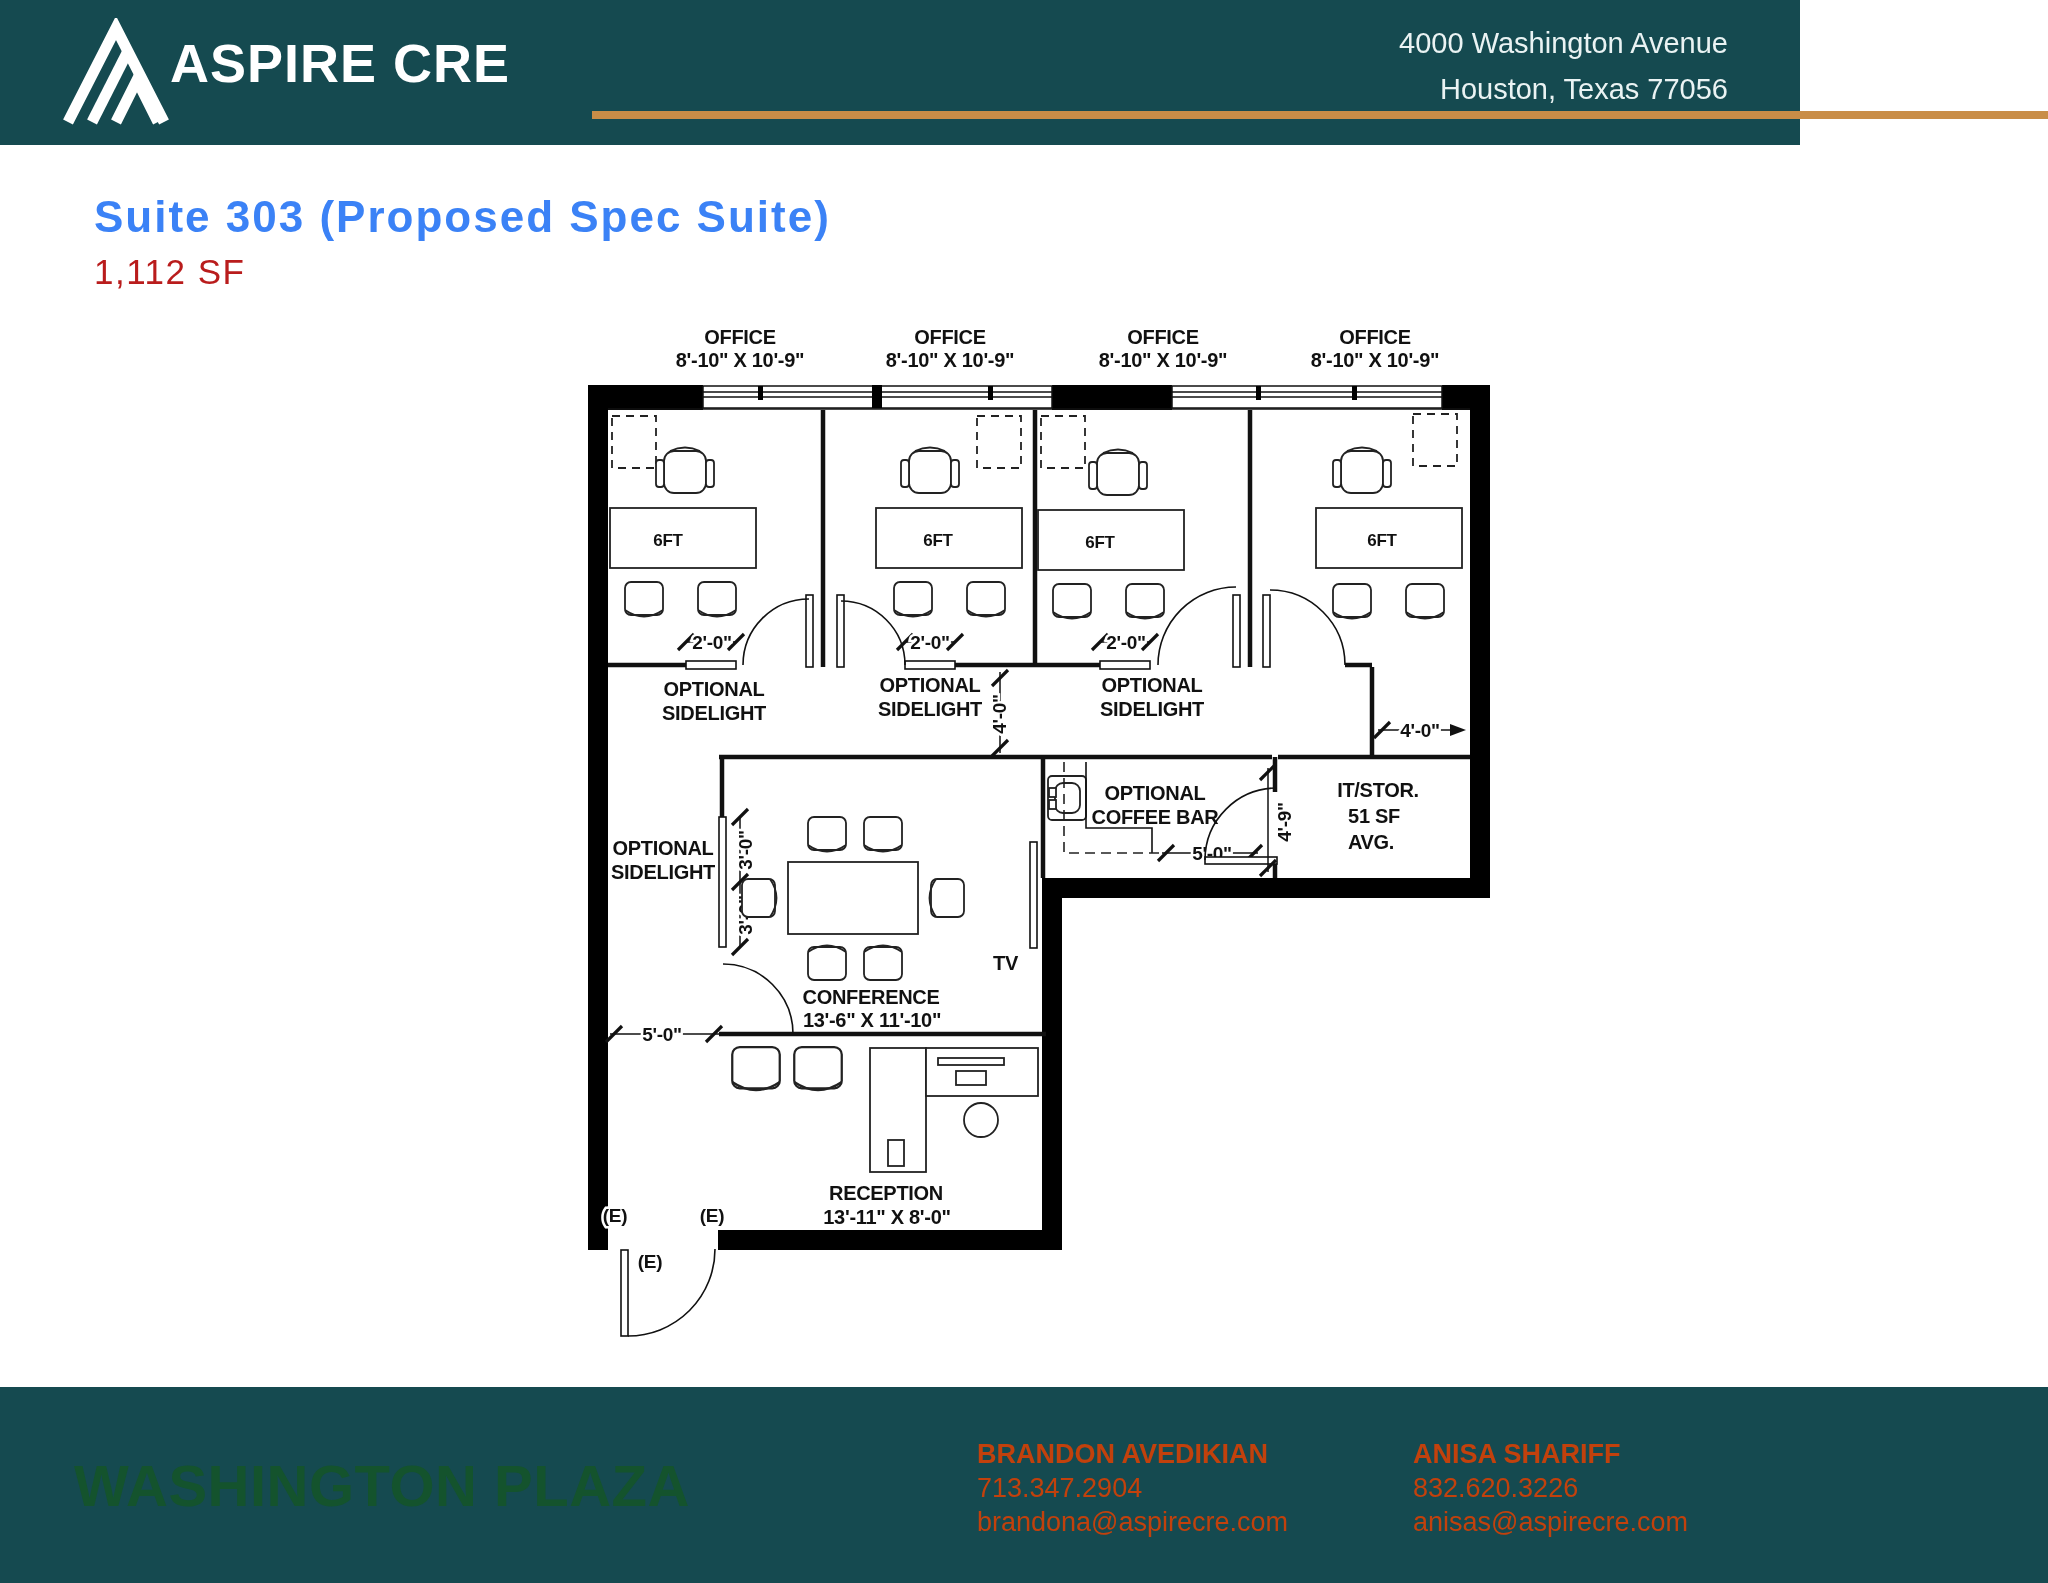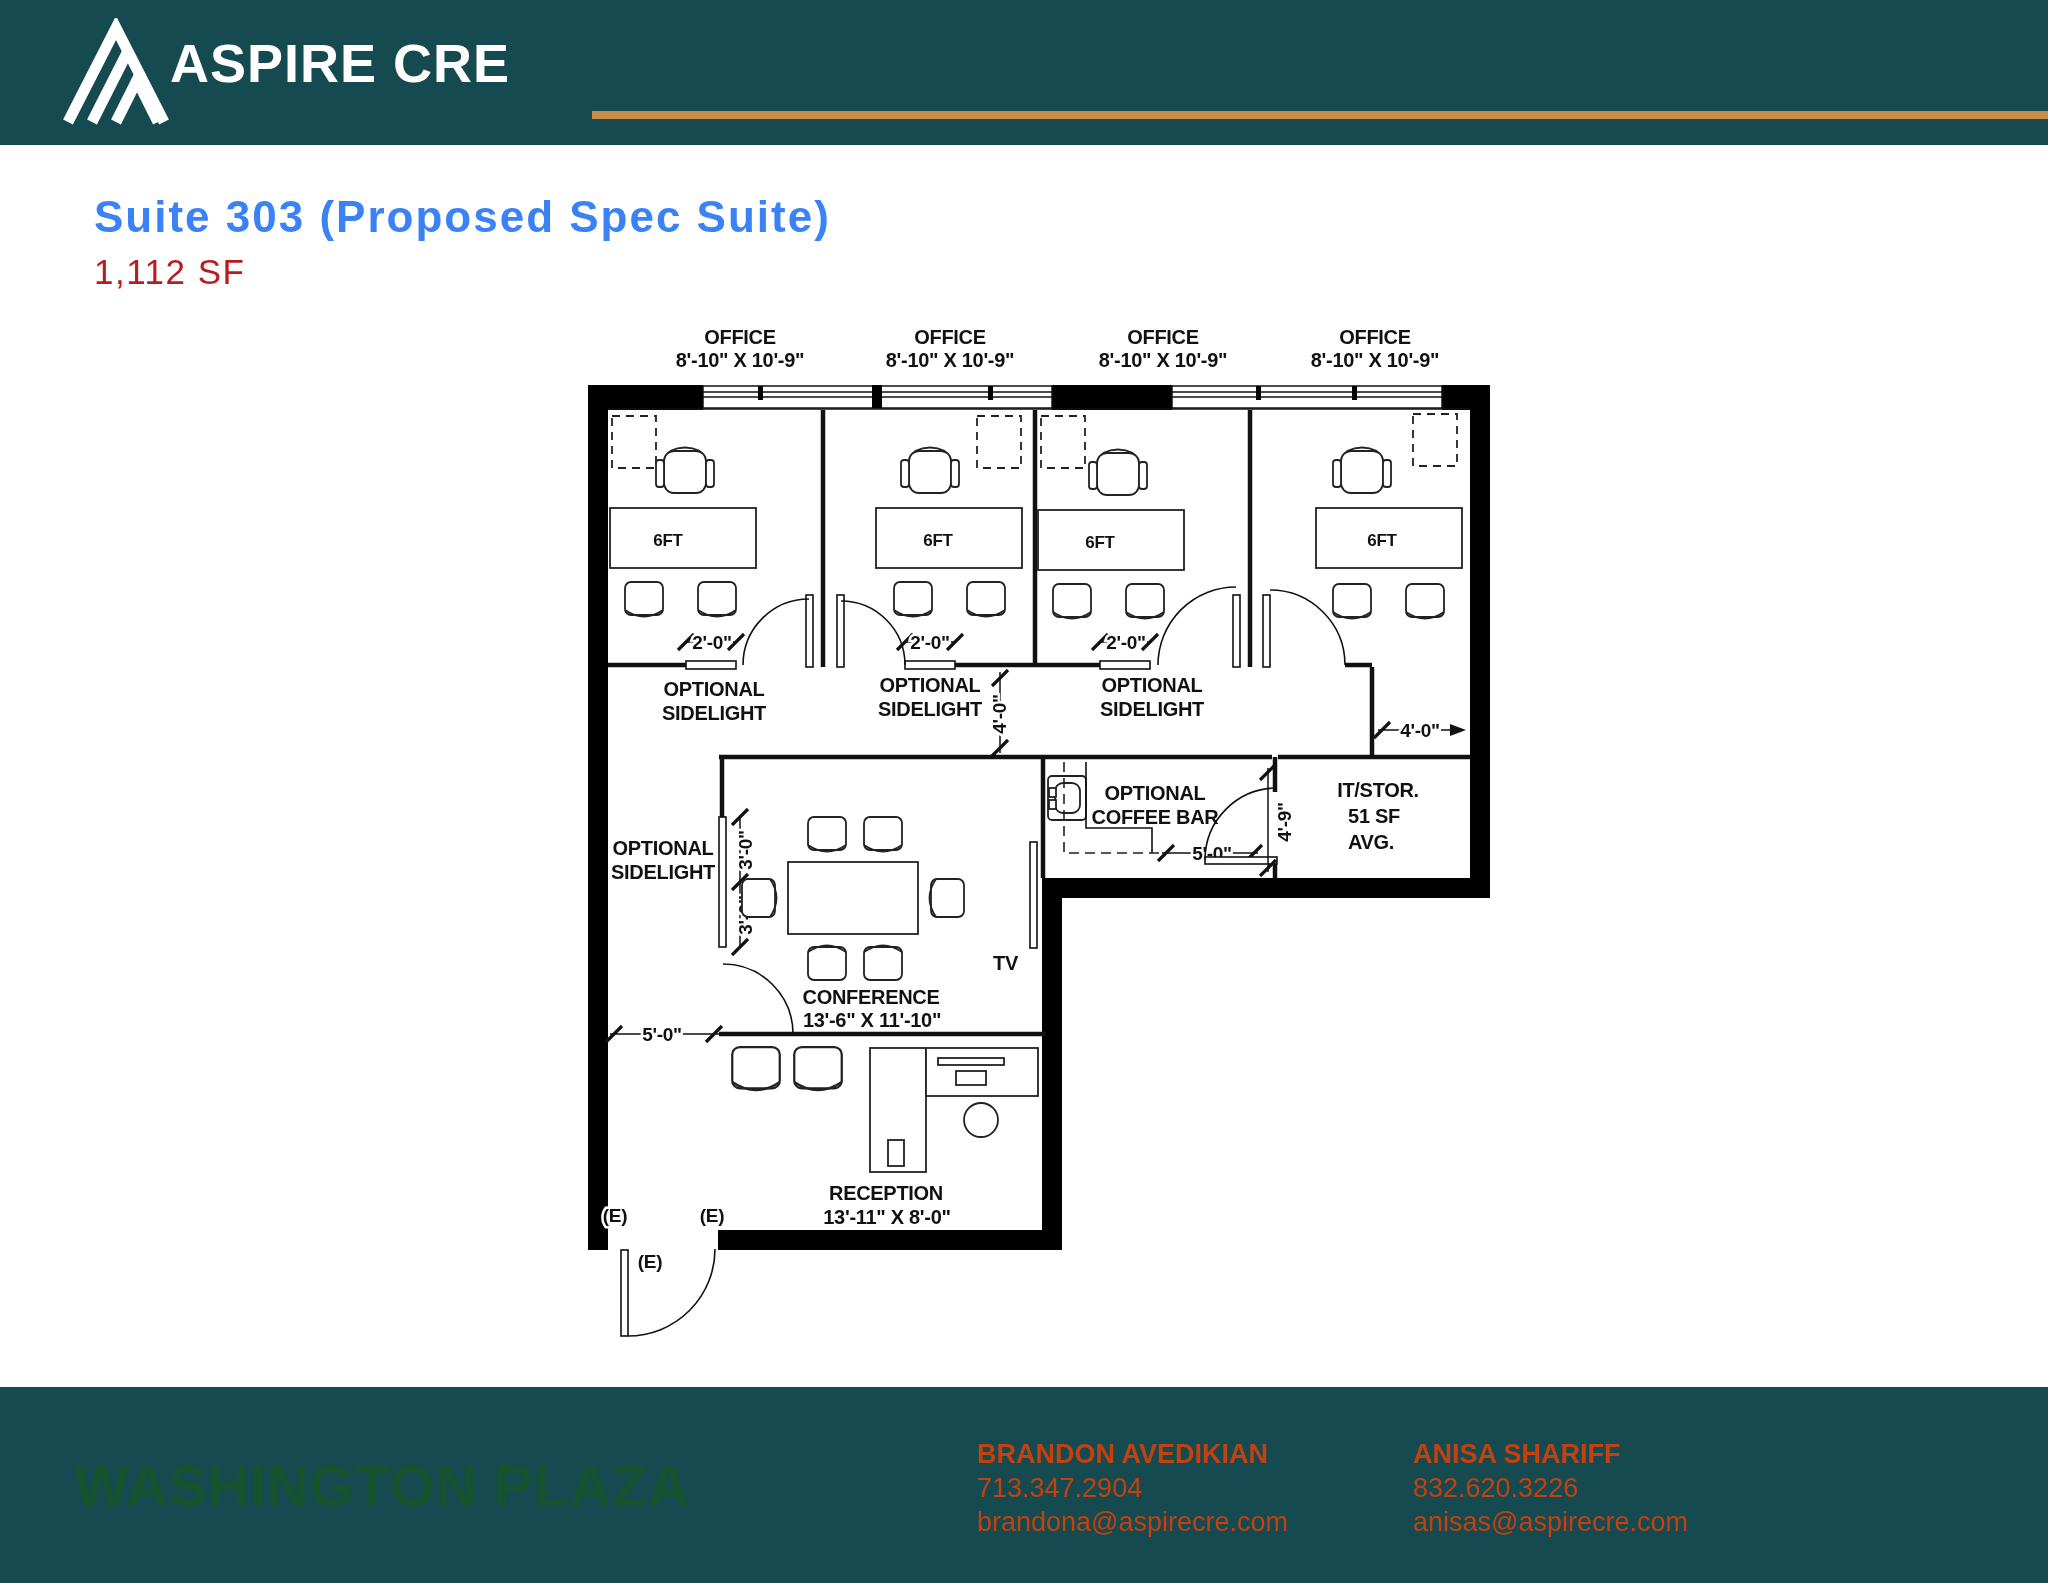--- a/index.html
+++ b/index.html
@@ -1,21 +1,21 @@
 <!DOCTYPE html>
 <html><head>
 <meta charset="utf-8">
 <style>
   html,body{margin:0;padding:0;}
   body{
     width:2048px;height:1583px;position:relative;background:#fff;
     font-family:"Liberation Sans",sans-serif;overflow:hidden;
   }
   
-  .header{position:absolute;left:0;top:0;width:2048px;height:145px;background:#154a50;}
+  .header{position:absolute;left:0;top:0;width:1800px;height:145px;background:#154a50;}
   .gold-line{position:absolute;left:592px;top:111px;width:1456px;height:8px;background:#c98d47;}
   .logo{position:absolute;left:58px;top:18px;}
   .brand{position:absolute;left:170px;top:32px;color:#ffffff;font-size:54px;font-weight:bold;letter-spacing:1px;}
   .addr{position:absolute;right:72px;top:20px;text-align:right;color:#eaf3f3;font-size:29px;line-height:46px;font-weight:normal;}
   
   .page-title{position:absolute;left:94px;top:192px;color:#3b82f6;font-size:44px;font-weight:bold;letter-spacing:2px;}
   .page-area{position:absolute;left:94px;top:252px;color:#b91c1c;font-size:35px;font-weight:normal;letter-spacing:1.5px;}
   
   .footer{position:absolute;left:0;top:1387px;width:2048px;height:196px;background:#154a50;color:#fff;}
   .bldg{position:absolute;left:74px;top:1452px;font-size:58px;font-weight:bold;color:#14532d;letter-spacing:0.5px;}
@@ -49,20 +49,24 @@
   <div class="logo">
     <svg width="118" height="110" viewBox="0 0 118 110">
       <g stroke="#fff" stroke-width="11" fill="none">
         <path d="M 10 104 L 58 10 L 106 104"></path>
         <path d="M 34 104 L 70 33"></path>
         <path d="M 58 104 L 79 62 L 100 104"></path>
       </g>
     </svg>
   </div>
   <div class="brand">ASPIRE CRE</div>
+  <div class="addr">
+    <div>4000 Washington Avenue</div>
+    <div>Houston, Texas 77056</div>
+  </div>
 </div>
 
 <div class="page-title">Suite 303 (Proposed Spec Suite)</div>
 <div class="page-area">1,112 SF</div>
 
 <svg width="2048" height="1583" viewBox="0 0 2048 1583" style="position:absolute;left:0;top:0;">
   <defs>
     <path id="tick" d="M -8 8 L 8 -8" stroke="#111" stroke-width="3.2" fill="none"></path>
     <g id="tchair" fill="#fff" stroke="#222" stroke-width="1.8">
       <rect x="-21" y="-23" width="42" height="42" rx="10"></rect>

